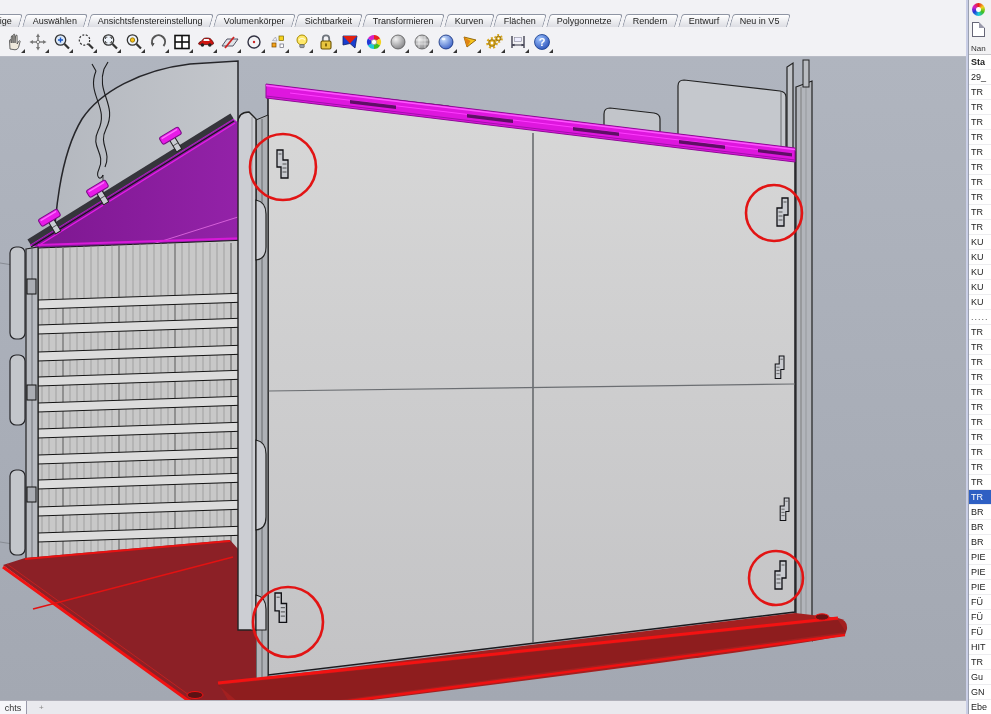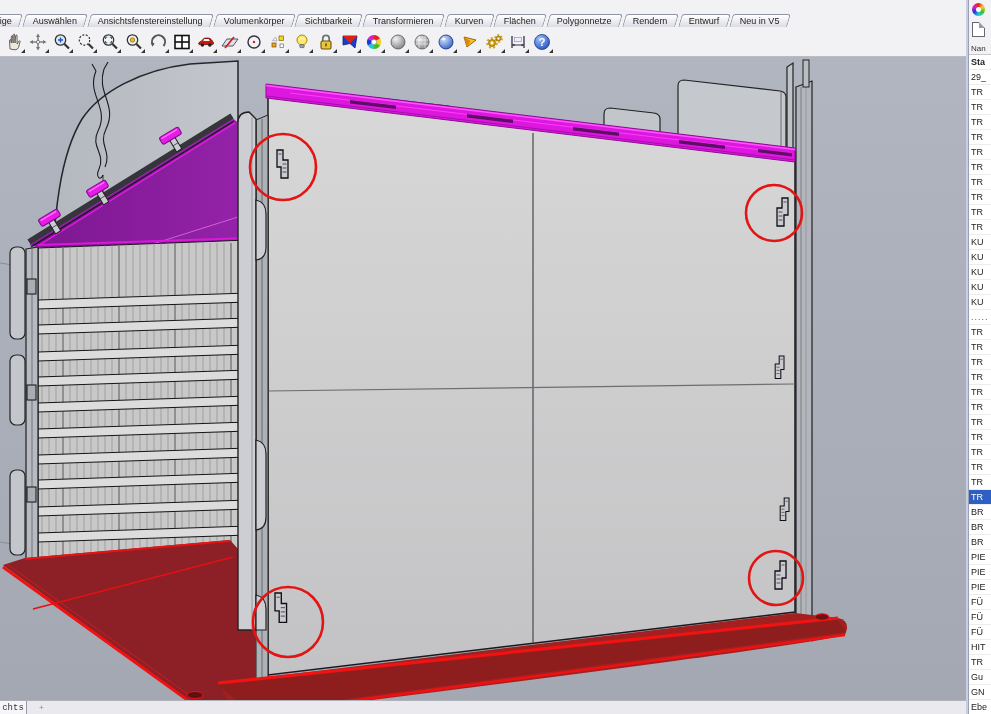--- a/index.html
+++ b/index.html
@@ -18,21 +18,21 @@
   .tbtn{width:24px;height:26px;position:relative;display:flex;align-items:center;justify-content:center;}
   .tbtn svg{width:20px;height:20px;}
   .tbtn .dd{position:absolute;right:1px;bottom:2px;width:0;height:0;
             border-left:4px solid transparent;border-bottom:4px solid #333;}
   
   #viewport{position:absolute;left:0;top:57px;width:966px;height:643px;background:#a9aeb8;}
   
   #statusbar{position:absolute;left:0;top:700px;width:966px;height:14px;background:#e9e9ee;
              border-top:1px solid #b0b0ba;box-sizing:border-box;display:flex;align-items:center;font-size:9px;color:#333;}
   #statusbar .vtab{width:26px;height:13px;background:#f6f6fa;border-right:1px solid #99a;
-                   display:flex;align-items:center;justify-content:center;font-family:Liberation Mono, monospace;}
+                   display:flex;align-items:center;justify-content:center;}
   #statusbar .anchor{margin-left:12px;color:#888;font-size:8px;}
   
   #panel-gap{position:absolute;left:966px;top:0;width:2px;height:714px;background:#c9cee6;}
   #layers-panel{position:absolute;left:968px;top:0;width:41px;height:714px;background:#f2f2f4;
                 border-left:1px solid #9aa0b0;box-sizing:border-box;overflow:hidden;}
   #lp-icons{height:40px;}
   .wheel{width:13px;height:13px;border-radius:50%;margin:3px 0 0 3px;
          background:conic-gradient(#e8251c,#f2d21d,#3fc020,#1ec8d8,#2038d8,#d820c8,#e8251c);position:relative;}
   .wheel:after{content:"";position:absolute;left:4px;top:4px;width:5px;height:5px;border-radius:50%;background:#fff;}
   .doc{width:11px;height:13px;background:#fff;border:1px solid #667;margin:6px 0 0 3px;position:relative;}

